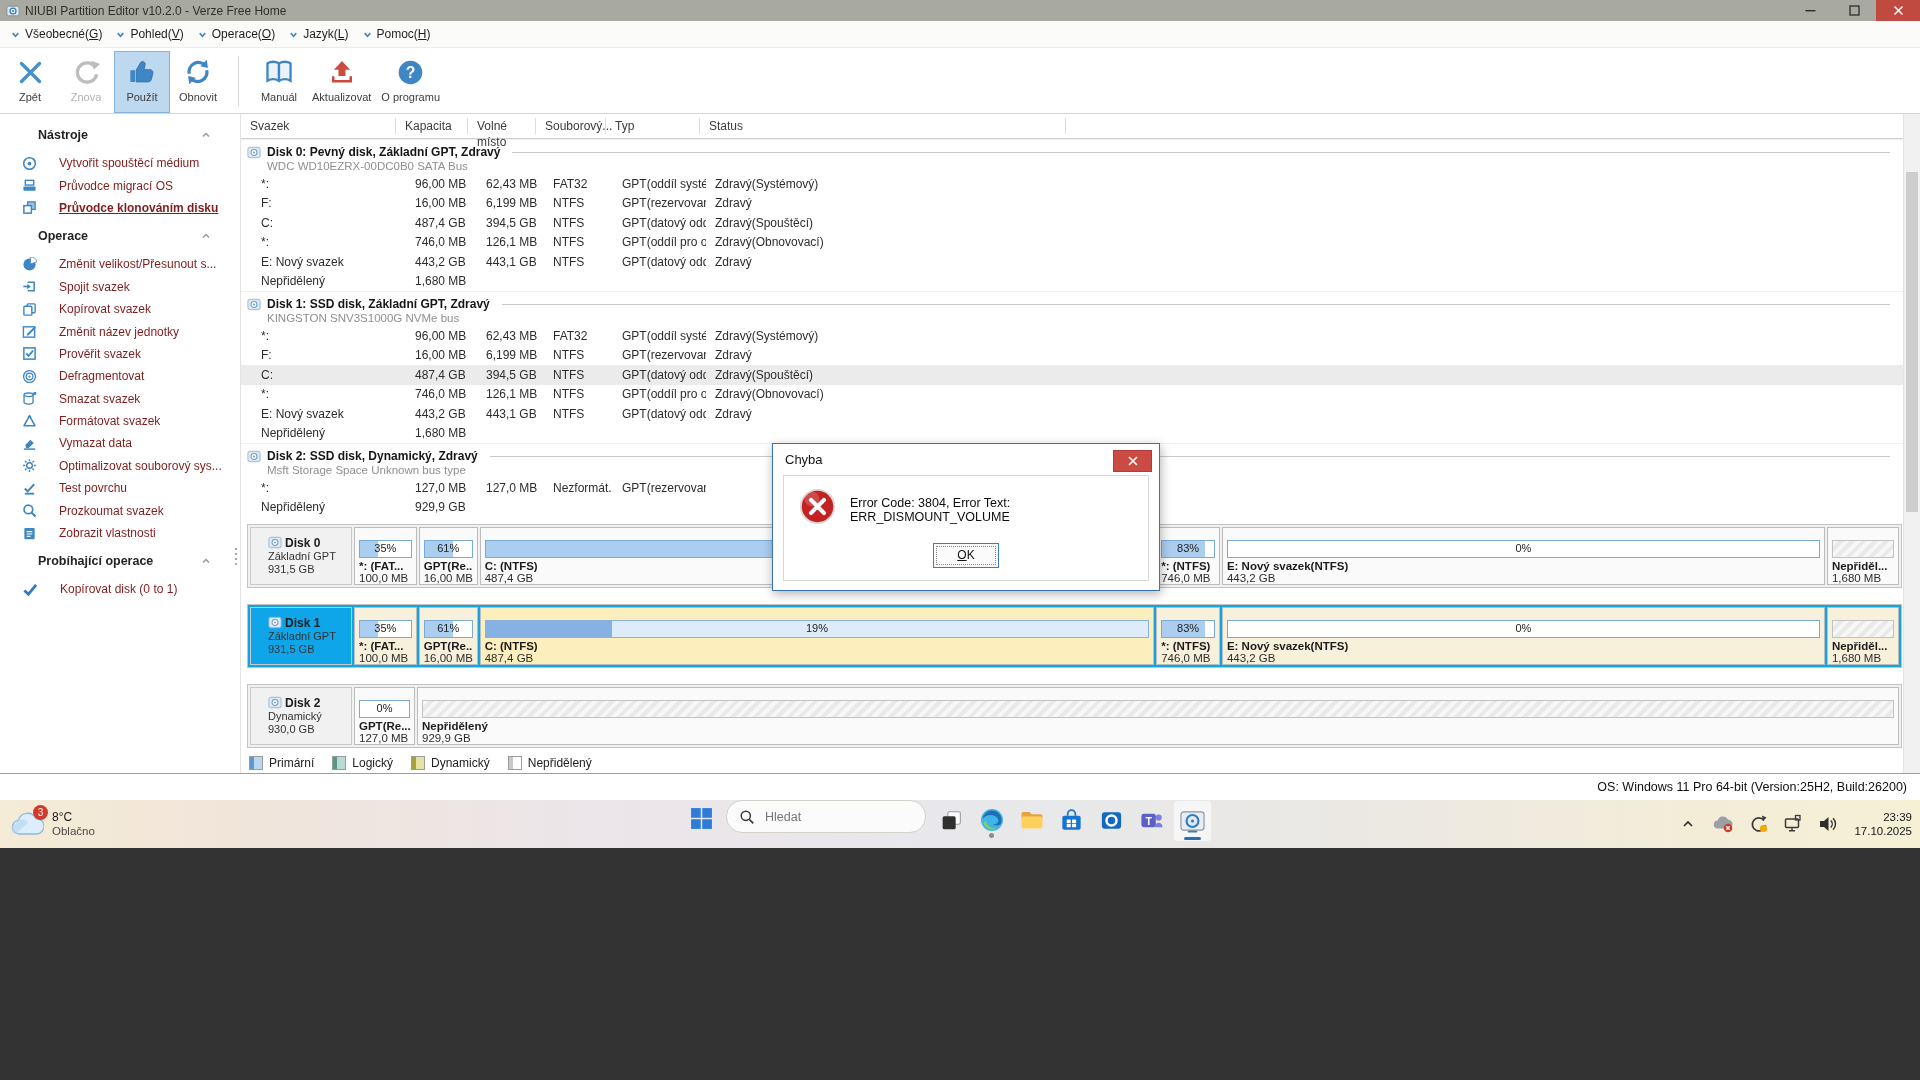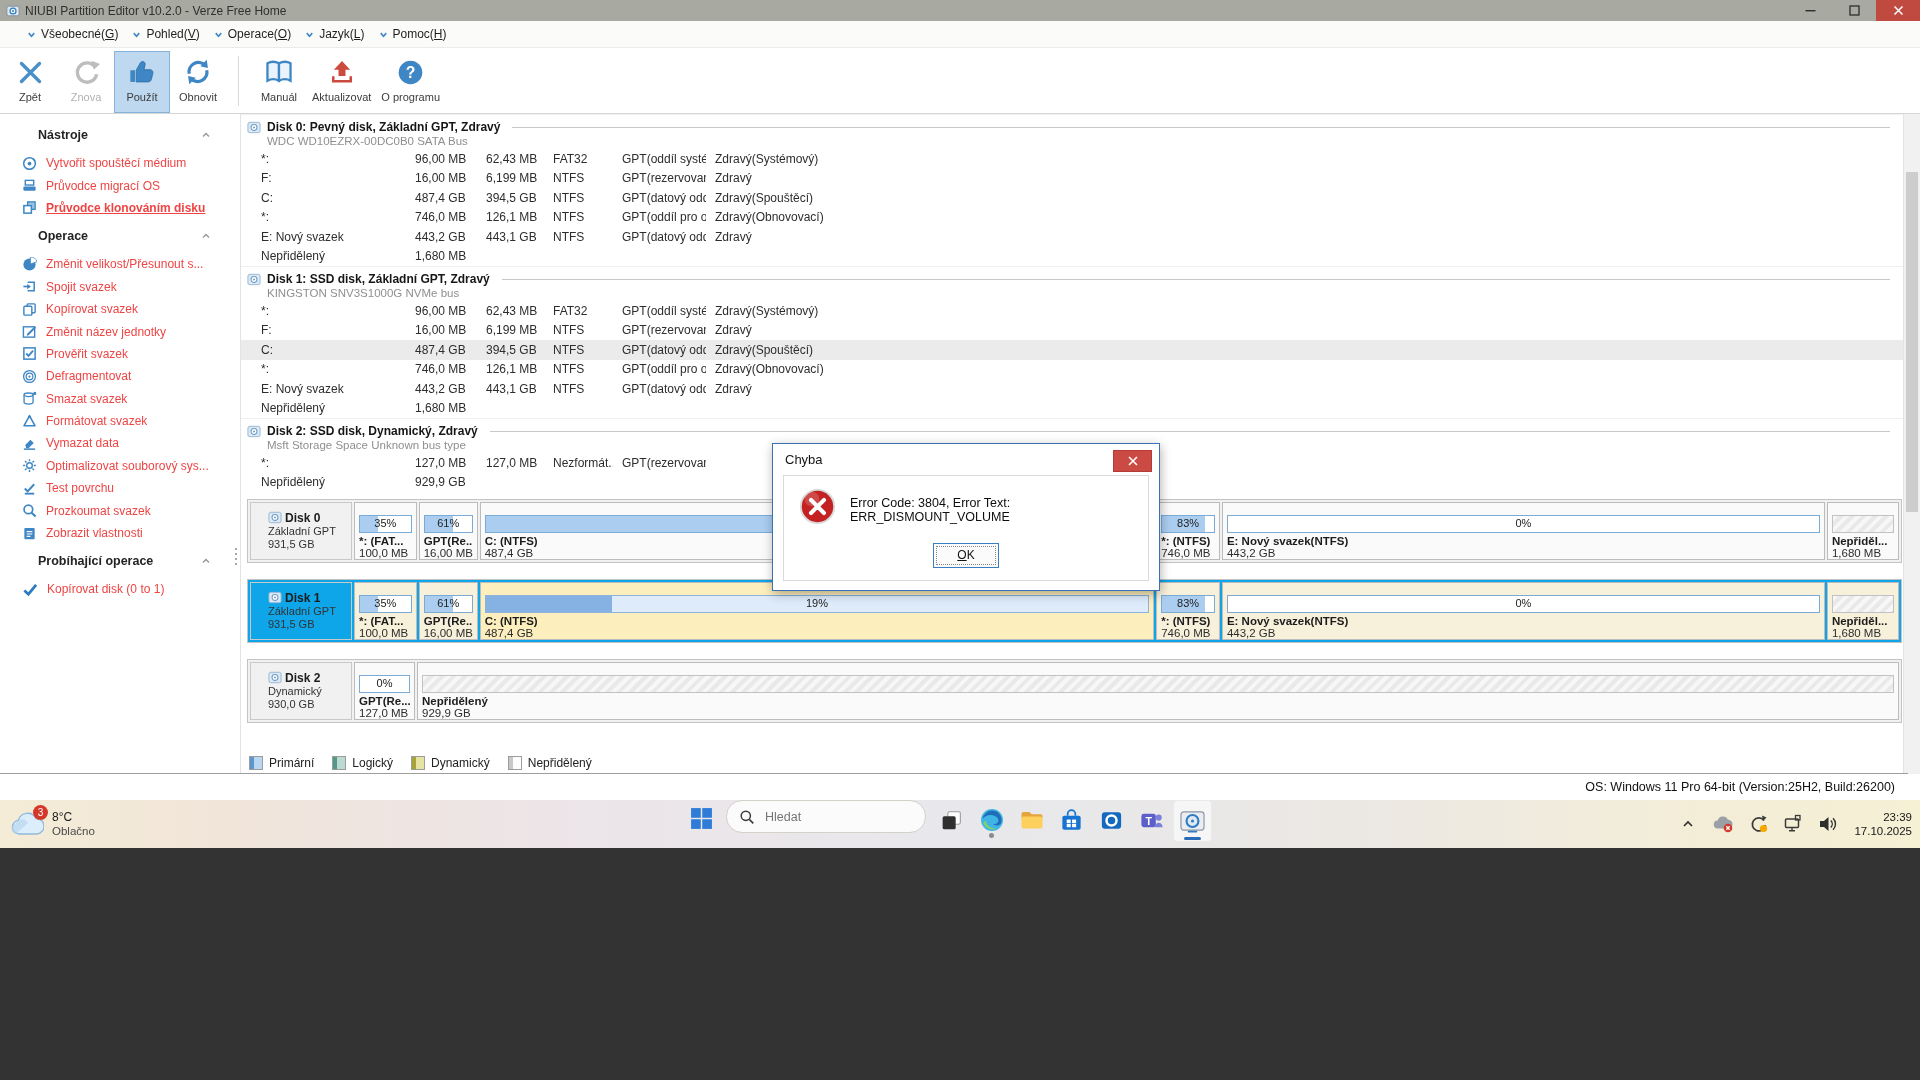--- a/index.html
+++ b/index.html
@@ -11,42 +11,42 @@
   
   .titlebar{position:absolute;left:0;top:0;right:0;height:21px;background:#a8a9a1;display:flex;align-items:center;}
   .titlebar .appico{margin:0 5px 0 6px;}
   .titlebar .ttl{font-size:12px;color:#31312b;}
   .winbtns{position:absolute;right:0;top:0;height:21px;display:flex;}
   .winbtn{width:44px;height:21px;display:flex;align-items:center;justify-content:center;}
   .winbtn.close{background:#c14a40;}
 
   
   .menubar{position:absolute;left:0;top:21px;right:0;height:26px;background:#fbfbfa;border-bottom:1px solid #ebebe9;
-           display:flex;align-items:center;padding-left:24px;}
+           display:flex;align-items:center;padding-left:8px;}
   .menuitem{display:flex;align-items:center;gap:4px;padding:0 11px 0 2px;height:100%;color:#1f1f1f;}
   .menuitem u{text-decoration:underline;}
 
   
   .toolbar{position:absolute;left:0;top:48px;right:0;height:65px;background:#fff;border-bottom:1px solid #d6d6d6;
            display:flex;align-items:flex-start;padding-left:2px;}
   .tbtn{min-width:46px;height:58px;margin-top:3px;padding:2px 4px 0 4px;display:flex;flex-direction:column;
         align-items:center;justify-content:flex-start;border:1px solid transparent;}
   .tbtn .icw{height:36px;display:flex;align-items:center;justify-content:center;}
   .tbtn .lab{font-size:11px;color:#3c3c3c;margin-top:1px;white-space:nowrap;}
   .tbtn.disabled .lab{color:#b2b2b2;}
   .tbtn.selected{background:#bdd8ef;border-color:#85b3da;}
   .tsep{width:1px;height:50px;background:#d9d9d9;margin:8px 12px 0 12px;}
 
   
   .sidebar{position:absolute;left:0;top:114px;width:240px;bottom:74px;background:#fff;border-right:1px solid #e3e3e3;
            padding-top:14px;overflow:hidden;}
   .sect{position:relative;margin-bottom:10px;}
   .sect-title{font-weight:bold;font-size:12.5px;color:#242424;margin:0 0 10px 38px;}
   .sect-chev{position:absolute;right:28px;top:1px;}
-  .sitem{display:flex;align-items:center;gap:9px;height:22.4px;padding-left:22px;color:#ef4444;white-space:nowrap;}
+  .sitem{display:flex;align-items:center;gap:22px;height:22.4px;padding-left:22px;color:#7f1d1d;white-space:nowrap;}
   .sitem.underline .slab{text-decoration:underline;font-weight:bold;}
 
   .grip{position:absolute;left:233px;top:548px;width:6px;display:flex;flex-direction:column;gap:3px;align-items:center;}
   .grip i{width:2px;height:2px;background:#8b8b8b;border-radius:50%;}
 
   
   .content{position:absolute;left:241px;top:114px;right:16px;bottom:74px;background:#fff;}
   .thead{height:24px;display:flex;align-items:center;border-bottom:1px solid #cecece;color:#3c3c3c;}
   .thead .hc{height:16px;line-height:16px;padding-left:9px;border-right:1px solid #dcdcdc;}
   .c0{width:145px;}.c1{width:62px;}.c2{width:58px;}.c3{width:60px;}.c4{width:84px;}.c5{width:356px;}
@@ -85,21 +85,21 @@
   .legend{position:absolute;left:8px;bottom:4px;display:flex;gap:18px;align-items:center;color:#222;}
   .lgi{display:flex;align-items:center;gap:6px;}
   .sw{width:14px;height:14px;border:1px solid #9c9c9c;position:relative;box-sizing:border-box;}
   .sw i{position:absolute;left:0;top:0;bottom:0;width:4px;}
 
   
   .vscroll{position:absolute;right:0;top:114px;width:16px;bottom:74px;background:#f1f1f1;border-left:1px solid #e4e4e4;}
   .vthumb{position:absolute;left:2px;right:2px;top:58px;height:340px;background:#cdcdcd;}
 
   
-  .statusbar{position:absolute;left:0;right:12px;bottom:48px;height:26px;background:#fff;border-top:1px solid #9e9e9e;
+  .statusbar{position:absolute;left:0;right:0;bottom:48px;height:26px;background:#fff;border-top:1px solid #9e9e9e;
              display:flex;align-items:center;justify-content:flex-end;padding-right:13px;font-size:12.5px;color:#101010;}
 
   
   .taskbar{position:absolute;left:0;right:0;bottom:0;height:48px;
     background:linear-gradient(90deg,#f4ecd6 0%,#f1e5da 12%,#ece5e9 30%,#e8e8ec 50%,#ebe8e4 70%,#f3edd8 88%,#f6f0d5 100%);}
   .weather{position:absolute;left:10px;top:0;height:48px;display:flex;align-items:center;gap:8px;}
   .wicon{position:relative;}
   .wbadge{position:absolute;top:-5px;right:-4px;width:15px;height:15px;background:#d3392b;border-radius:50%;
           color:#fff;font-size:10px;display:flex;align-items:center;justify-content:center;}
   .wtxt{line-height:14px;}
@@ -483,20 +483,29 @@
   </div>
     </div>
   <div class="grip">
       <i></i>
       <i></i>
       <i></i>
       <i></i>
     </div>
 
   <div class="content">
+    <div class="thead" id="thead">
+        <div class="hc c0">Svazek</div>
+        <div class="hc c1">Kapacita</div>
+        <div class="hc c2">Volné místo</div>
+        <div class="hc c3">Souborový...</div>
+        <div class="hc c4">Typ</div>
+        <div class="hc c5">Status</div>
+        <div class="hfill"></div>
+      </div>
     <div id="tbody">
   <div class="tgroup">
     <div class="ghead">
       <div class="l1">
               <span class="icon">
                 <svg width="14" height="13" viewBox="0 0 16 15">
                   <rect x="1" y="1.5" width="14" height="12" rx="2" fill="#dce9f4" stroke="#8fb3d2"></rect>
                   <circle cx="8" cy="7.5" r="3.4" fill="#fff" stroke="#6f9cc4" stroke-width="1.2"></circle>
                   <circle cx="8" cy="7.5" r="1.1" fill="#6f9cc4"></circle>
                 </svg>

